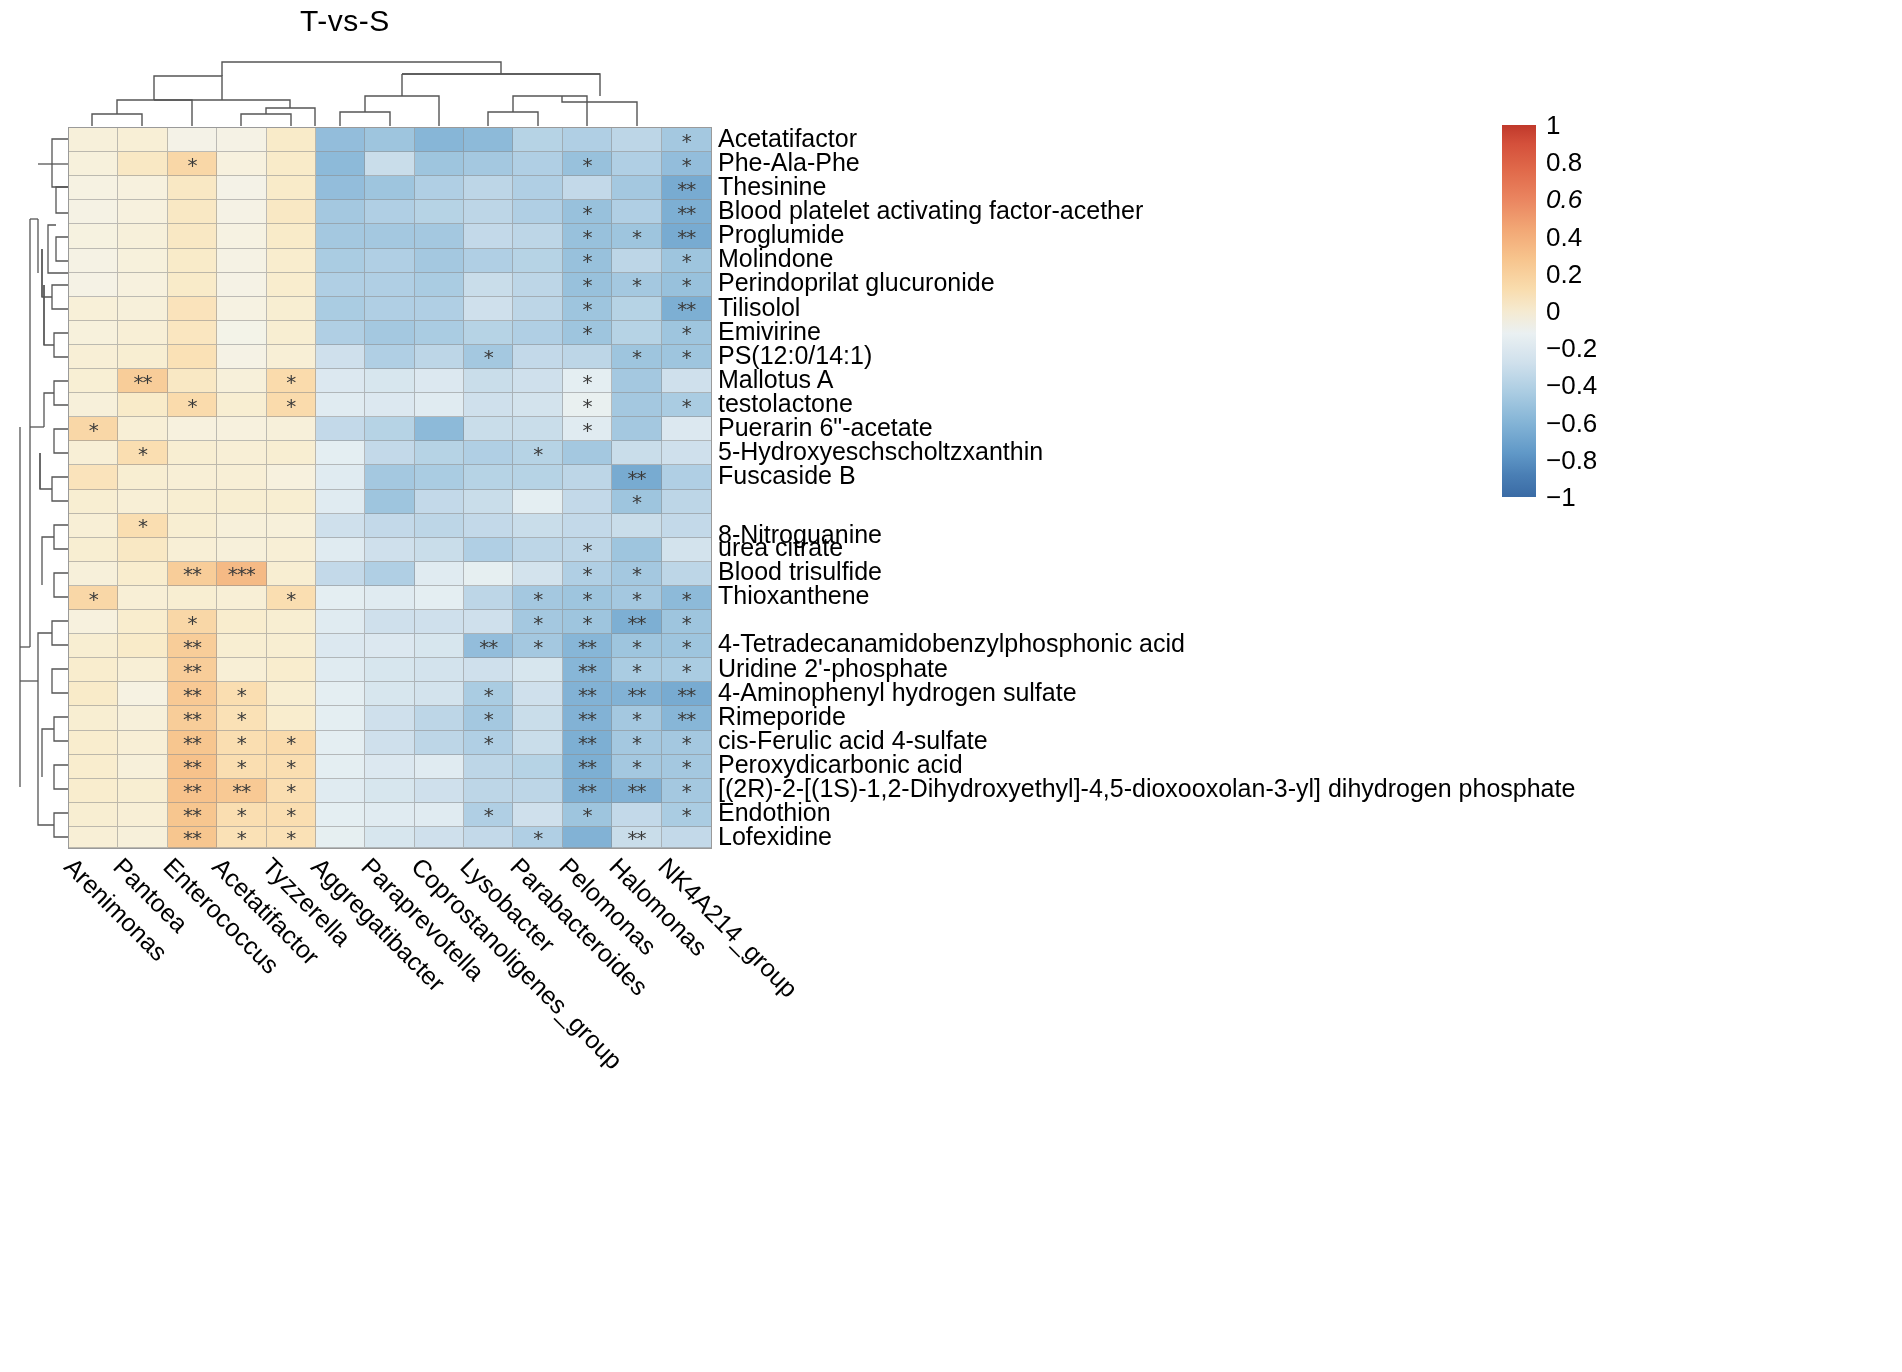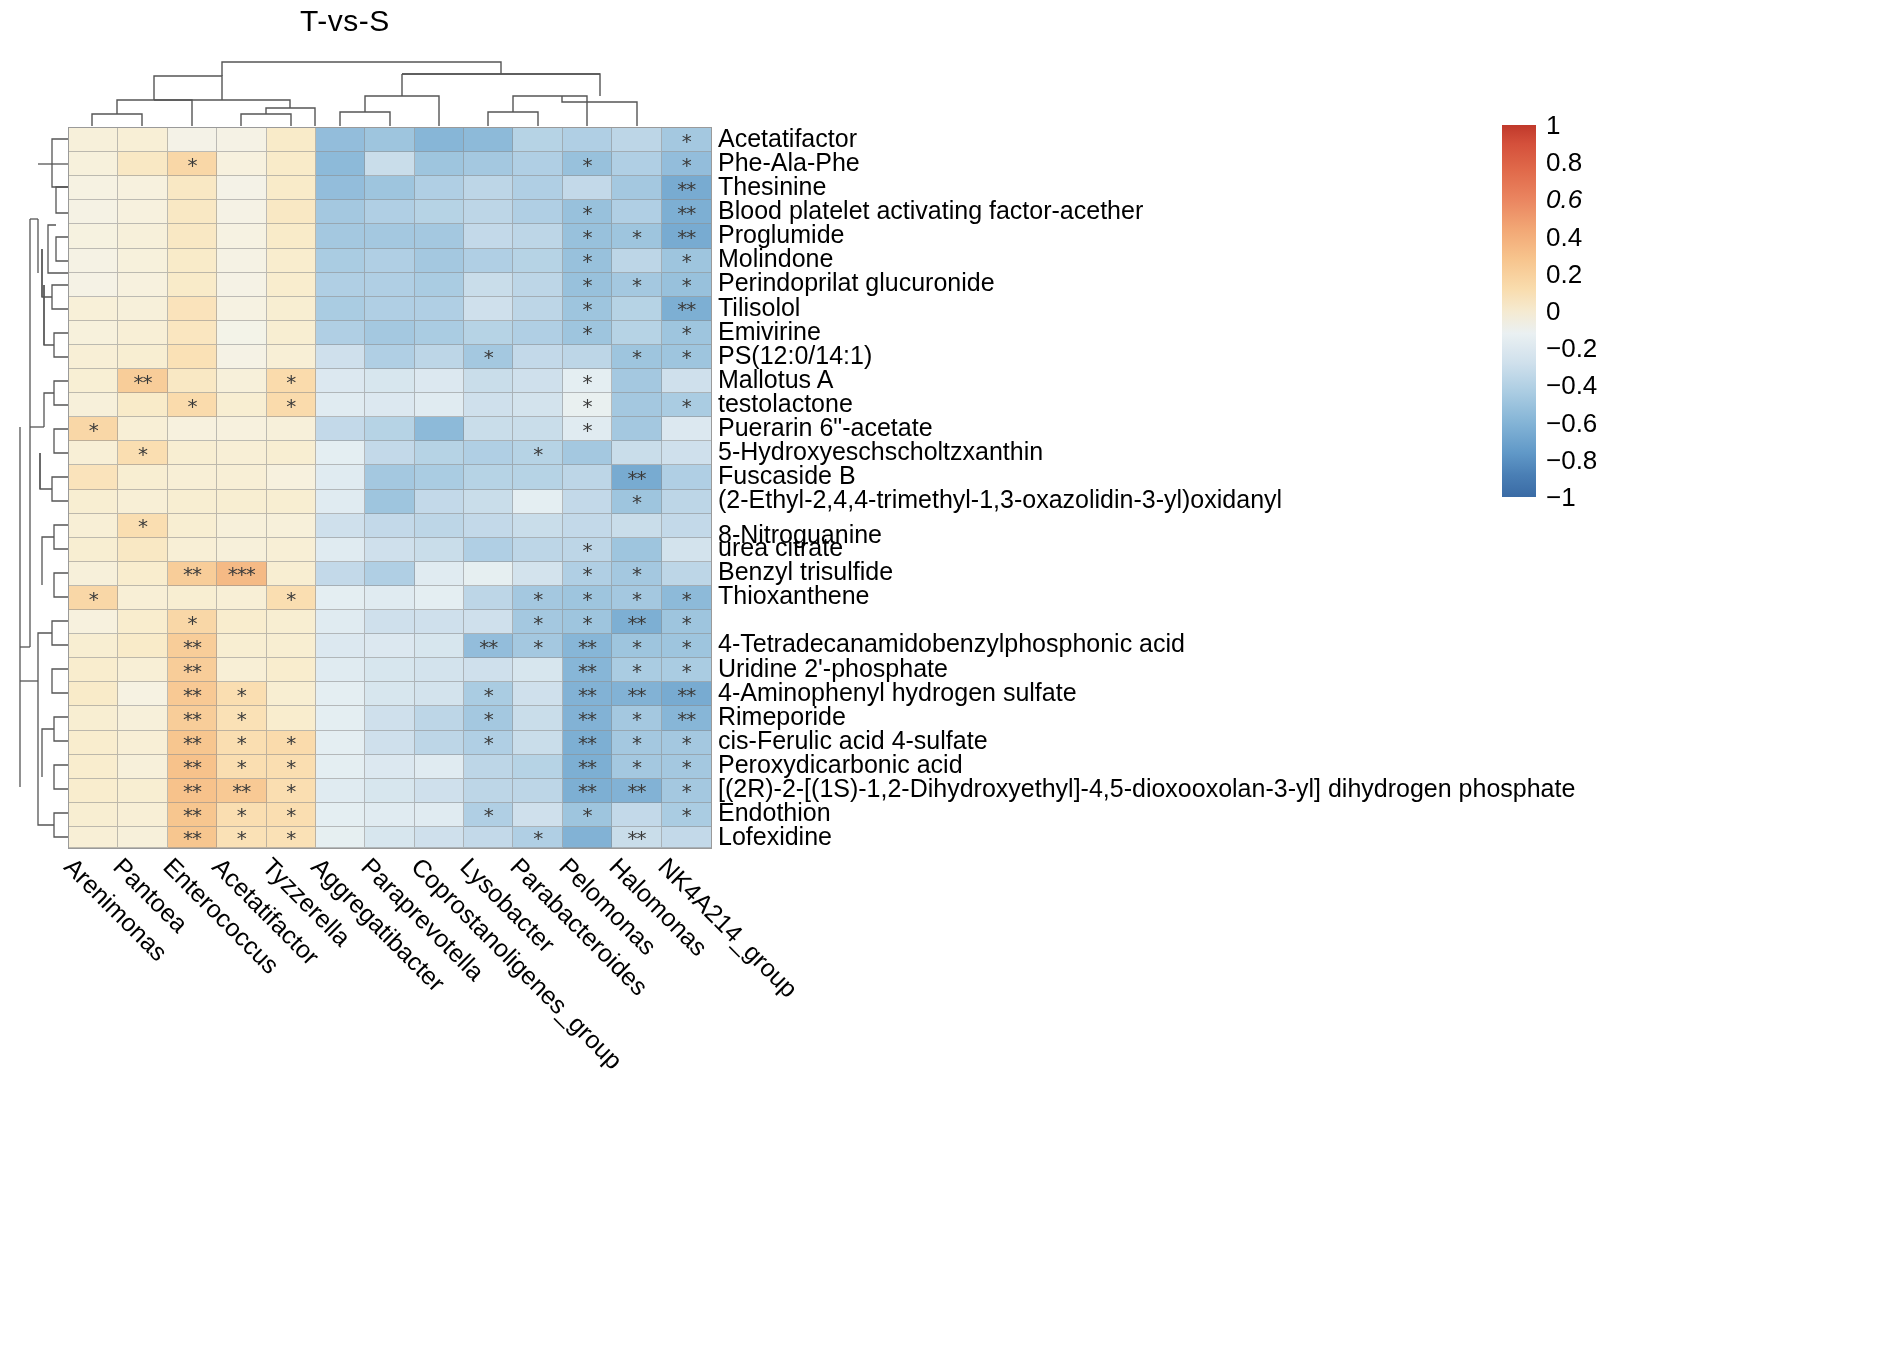--- a/index.html
+++ b/index.html
@@ -725,24 +725,23 @@
     <div class="rl" style="top: 119.367px;">Molindone</div>
     <div class="rl" style="top: 143.433px;">Perindoprilat glucuronide</div>
     <div class="rl" style="top: 167.5px;">Tilisolol</div>
     <div class="rl" style="top: 191.567px;">Emivirine</div>
     <div class="rl" style="top: 215.633px;">PS(12:0/14:1)</div>
     <div class="rl" style="top: 239.7px;">Mallotus A</div>
     <div class="rl" style="top: 263.767px;">testolactone</div>
     <div class="rl" style="top: 287.833px;">Puerarin 6"-acetate</div>
     <div class="rl" style="top: 311.9px;">5-Hydroxyeschscholtzxanthin</div>
     <div class="rl" style="top: 335.967px;">Fuscaside B</div>
-    <div class="rl" style="top: 360.033px;">(2-Ethyl-2,4,4-trimethyl-1,3-oxazolidin-3-yl)oxidanyl</div>
     <div class="rl" style="top: 395px;">8-Nitroguanine</div>
     <div class="rl" style="top: 408.167px;">urea citrate</div>
-    <div class="rl" style="top: 432.233px;">Benzyl trisulfide</div>
+    <div class="rl" style="top: 432.233px;">Blood trisulfide</div>
     <div class="rl" style="top: 456.3px;">Thioxanthene</div>
     <div class="rl" style="top: 504.433px;">4-Tetradecanamidobenzylphosphonic acid</div>
     <div class="rl" style="top: 528.5px;">Uridine 2'-phosphate</div>
     <div class="rl" style="top: 552.567px;">4-Aminophenyl hydrogen sulfate</div>
     <div class="rl" style="top: 576.633px;">Rimeporide</div>
     <div class="rl" style="top: 600.7px;">cis-Ferulic acid 4-sulfate</div>
     <div class="rl" style="top: 624.767px;">Peroxydicarbonic acid</div>
     <div class="rl" style="top: 648.833px;">[(2R)-2-[(1S)-1,2-Dihydroxyethyl]-4,5-dioxooxolan-3-yl] dihydrogen phosphate</div>
     <div class="rl" style="top: 672.9px;">Endothion</div>
     <div class="rl" style="top: 696.967px;">Lofexidine</div>

